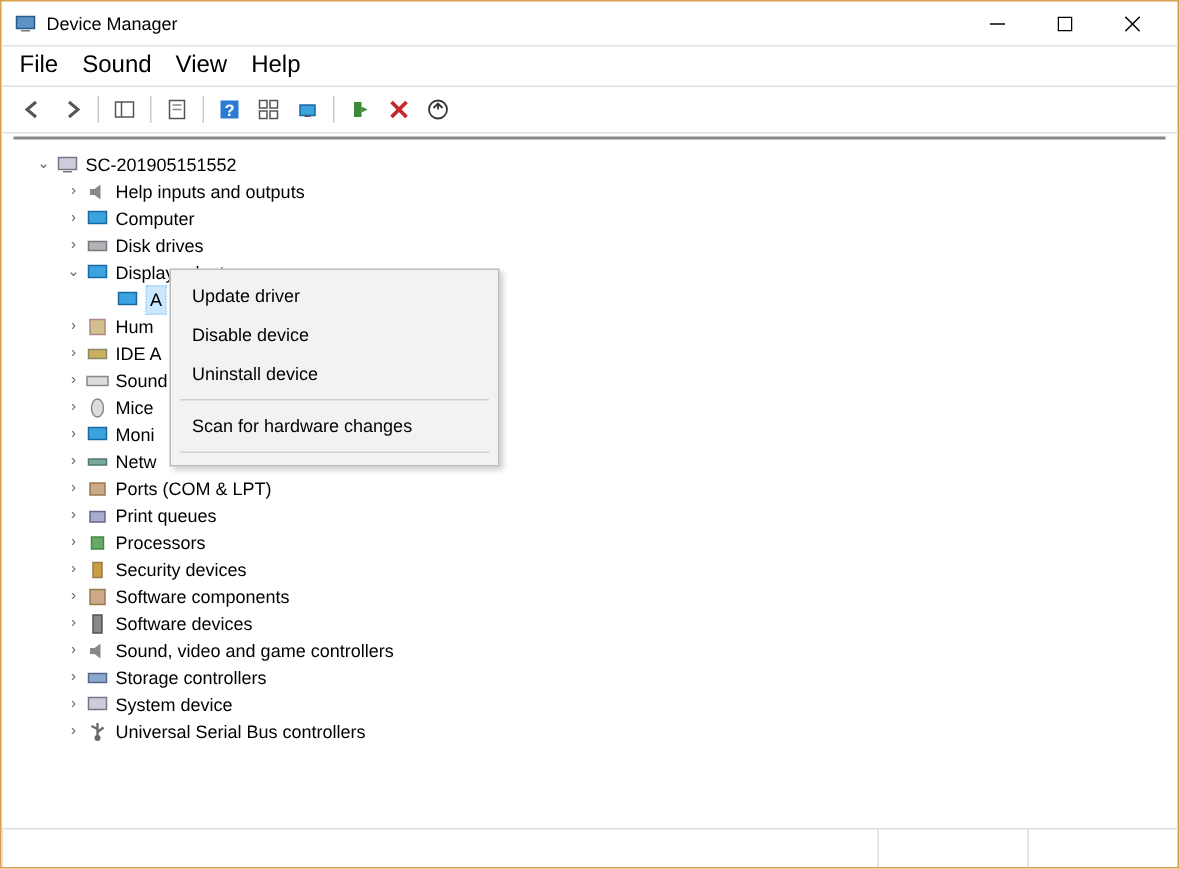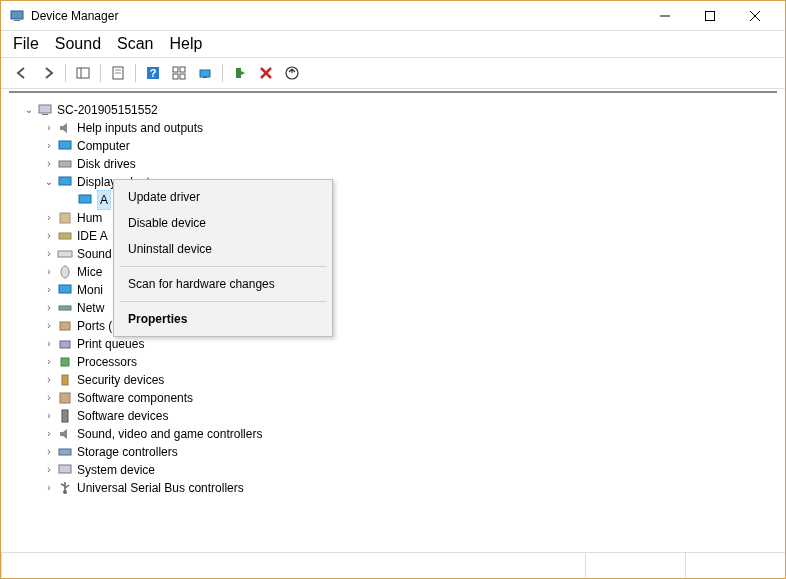--- a/index.html
+++ b/index.html
@@ -60,21 +60,21 @@
           <line x1="0" y1="0" x2="10" y2="10" stroke="#000"></line>
           <line x1="10" y1="0" x2="0" y2="10" stroke="#000"></line>
         </svg>
       </div>
   </div>
 </div>
 
 <div class="menubar">
   <span>File</span>
   <span>Sound</span>
-  <span>Scan</span>
+  <span>View</span>
   <span>Help</span>
 </div>
 
 <div class="toolbar">
   <div class="tb-btn">
       <svg width="14" height="14">
         <path d="M9 2 L3 7 L9 12" fill="none" stroke="#555" stroke-width="2"></path>
       </svg>
     </div>
   <div class="tb-btn">
@@ -345,21 +345,20 @@
     </div>
 </div>
 
 <div class="context-menu">
   <div class="mi">Update driver</div>
   <div class="mi">Disable device</div>
   <div class="mi">Uninstall device</div>
   <div class="sep"></div>
   <div class="mi">Scan for hardware changes</div>
   <div class="sep"></div>
-  <div class="mi" style="font-weight:bold">Properties</div>
 </div>
 
 <div class="highlight-box" style="left:117px; top:180px; width:118px; height:22px;"></div>
 
 <div class="statusbar">
   <div class="s1"></div>
   <div class="s2"></div>
   <div class="s3"></div>
 </div>
 

